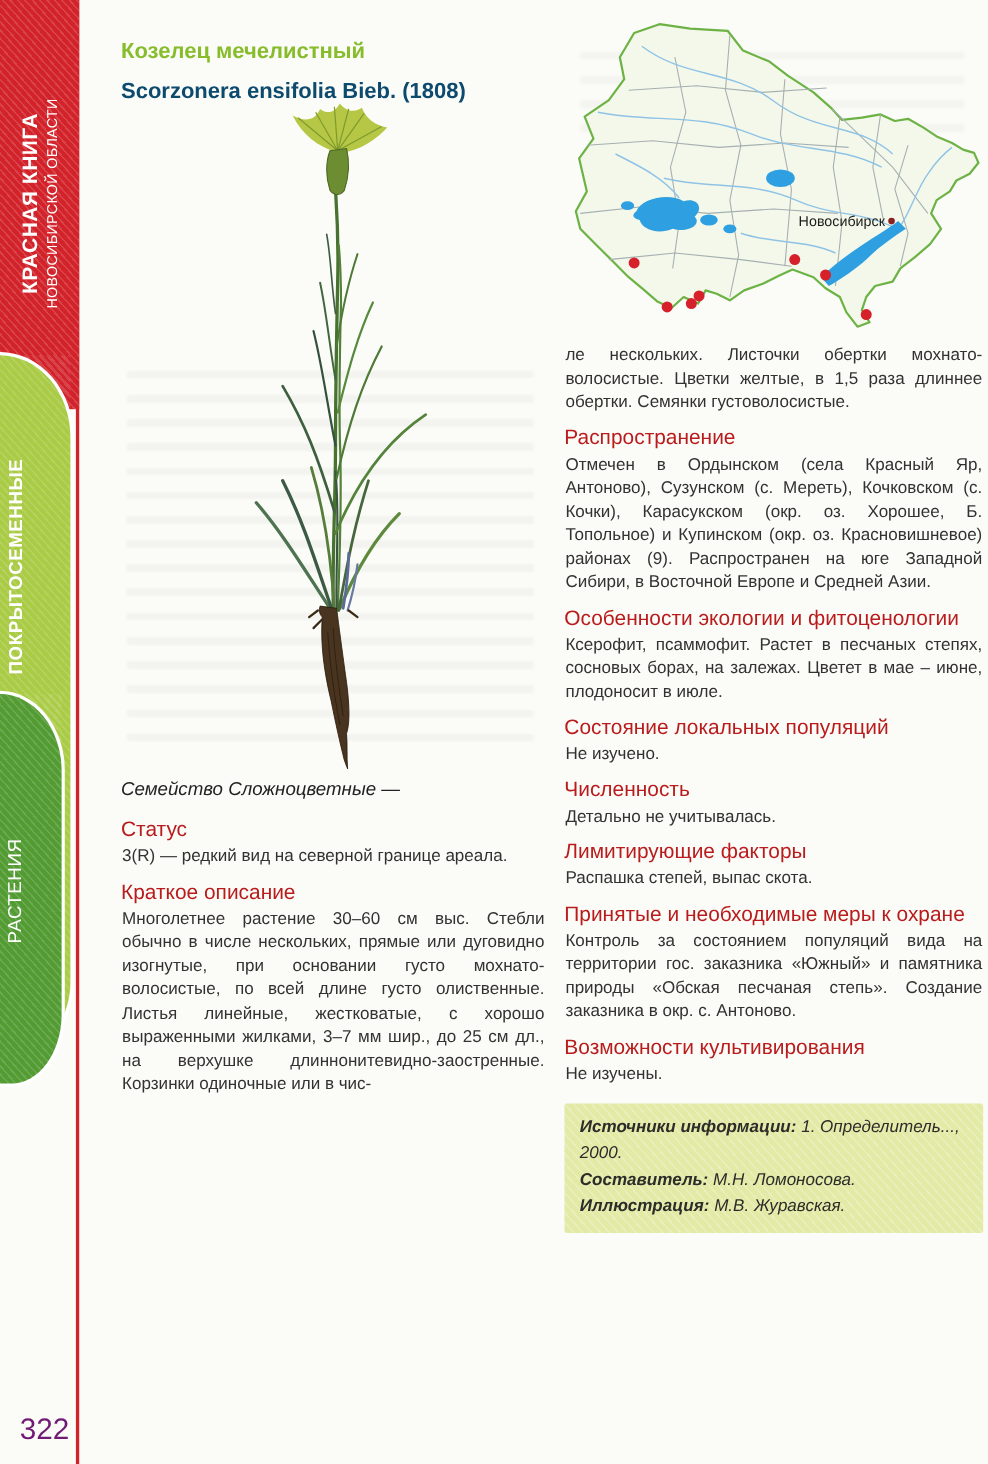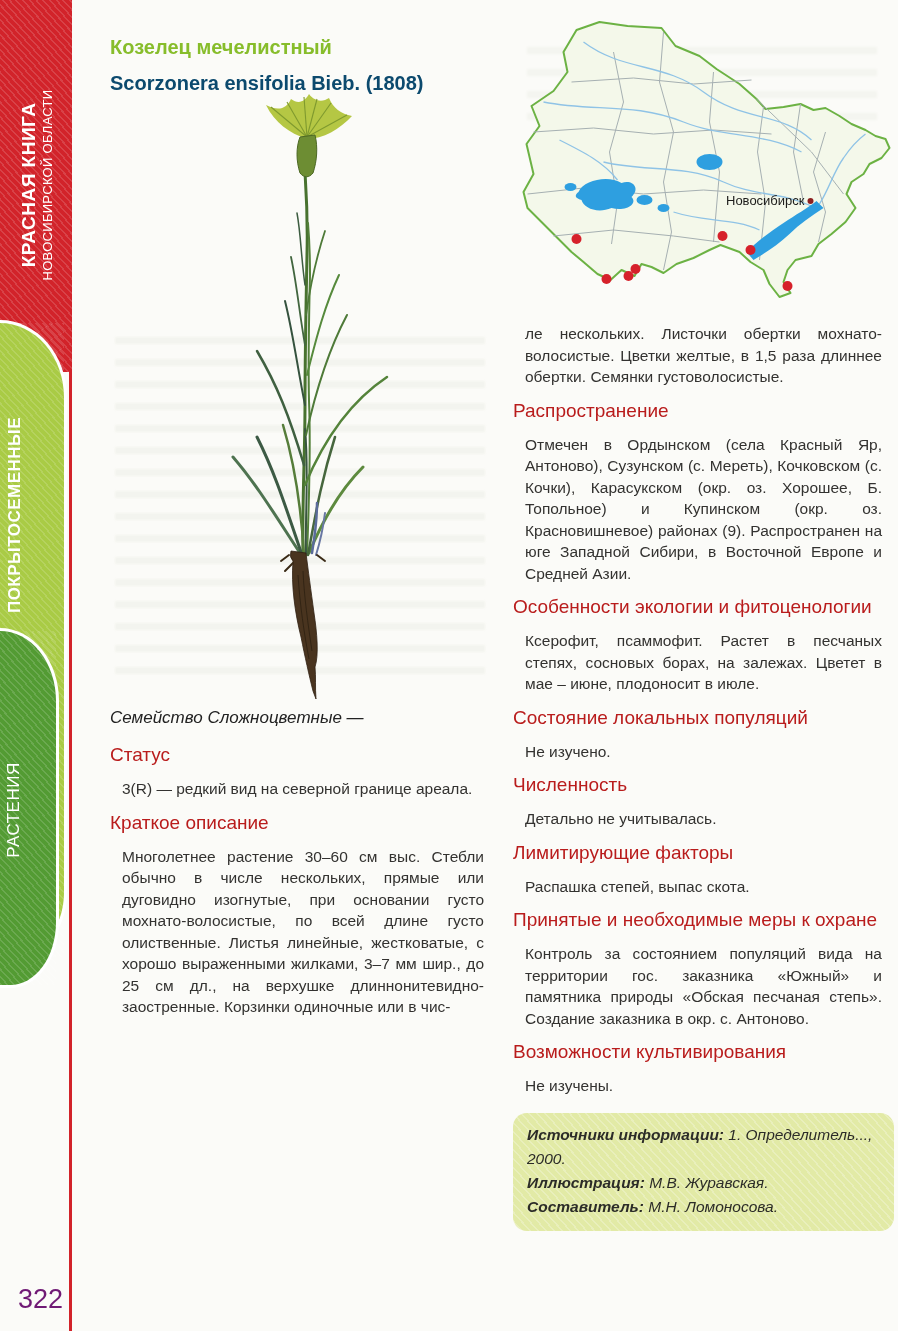--- a/index.html
+++ b/index.html
@@ -34,23 +34,23 @@
   .ghost{position:absolute;pointer-events:none;opacity:.5;filter:blur(1.2px);
     background:repeating-linear-gradient(180deg,transparent 0 7px,rgba(158,172,132,.16) 7px 14px,transparent 14px 22px);}
   .ghost1{left:115px;top:330px;width:370px;height:350px;}
   .ghost2{left:527px;top:40px;width:350px;height:80px;opacity:.45;}
   
   .col{position:absolute;font-size:15.5px;line-height:21.5px;text-align:justify;}
   .col-left{left:110px;top:703px;width:386px;}
   .col-right{left:513px;top:311px;width:381px;}
   .family{font-style:italic;font-size:17px;line-height:29px;text-align:left;margin-bottom:12px;color:#222;}
   h3.sec{font-size:19px;line-height:22px;font-weight:normal;color:#b91c1c;margin:11px 0 2px 0;text-align:left;}
-  p.body{margin:12px;}
-  
-  .info-box{margin-top:16px;background:#e2eaa6;border-radius:14px;padding:10px 12px 12px 14px;
+  p.body{margin:1px;}
+  
+  .info-box{margin-top:16px;background:#e2eaa6;border-radius:3px;padding:10px 12px 12px 14px;
     font-style:italic;font-size:15.5px;line-height:24px;color:#2c2c28;text-align:left;
     background-image:repeating-linear-gradient(48deg,rgba(255,255,255,.25) 0 1.5px,transparent 1.5px 6px);}
   .info-box b{font-weight:bold;}
   
   .map-wrap{position:absolute;left:513px;top:12px;width:381px;height:290px;}
   
   .plant-wrap{position:absolute;left:205px;top:85px;width:190px;height:615px;}
 </style>
 </head>
 <body>
@@ -216,16 +216,16 @@
   <p class="body">Распашка степей, выпас скота.</p>
 
   <h3 class="sec">Принятые и необходимые меры к охране</h3>
   <p class="body">Контроль за состоянием популяций вида на территории гос. заказника «Южный» и памятника природы «Обская песчаная степь». Создание заказника в окр. с. Антоново.</p>
 
   <h3 class="sec">Возможности культивирования</h3>
   <p class="body">Не изучены.</p>
 
   <div class="info-box">
     <div><b>Источники информации:</b><span> 1. Определитель..., 2000.</span></div>
+    <div><b>Составитель:</b><span> М.Н. Ломоносова.</span></div>
     <div><b>Иллюстрация:</b><span> М.В. Журавская.</span></div>
-    <div><b>Составитель:</b><span> М.Н. Ломоносова.</span></div>
   </div>
 </div>
 
 </body></html>

